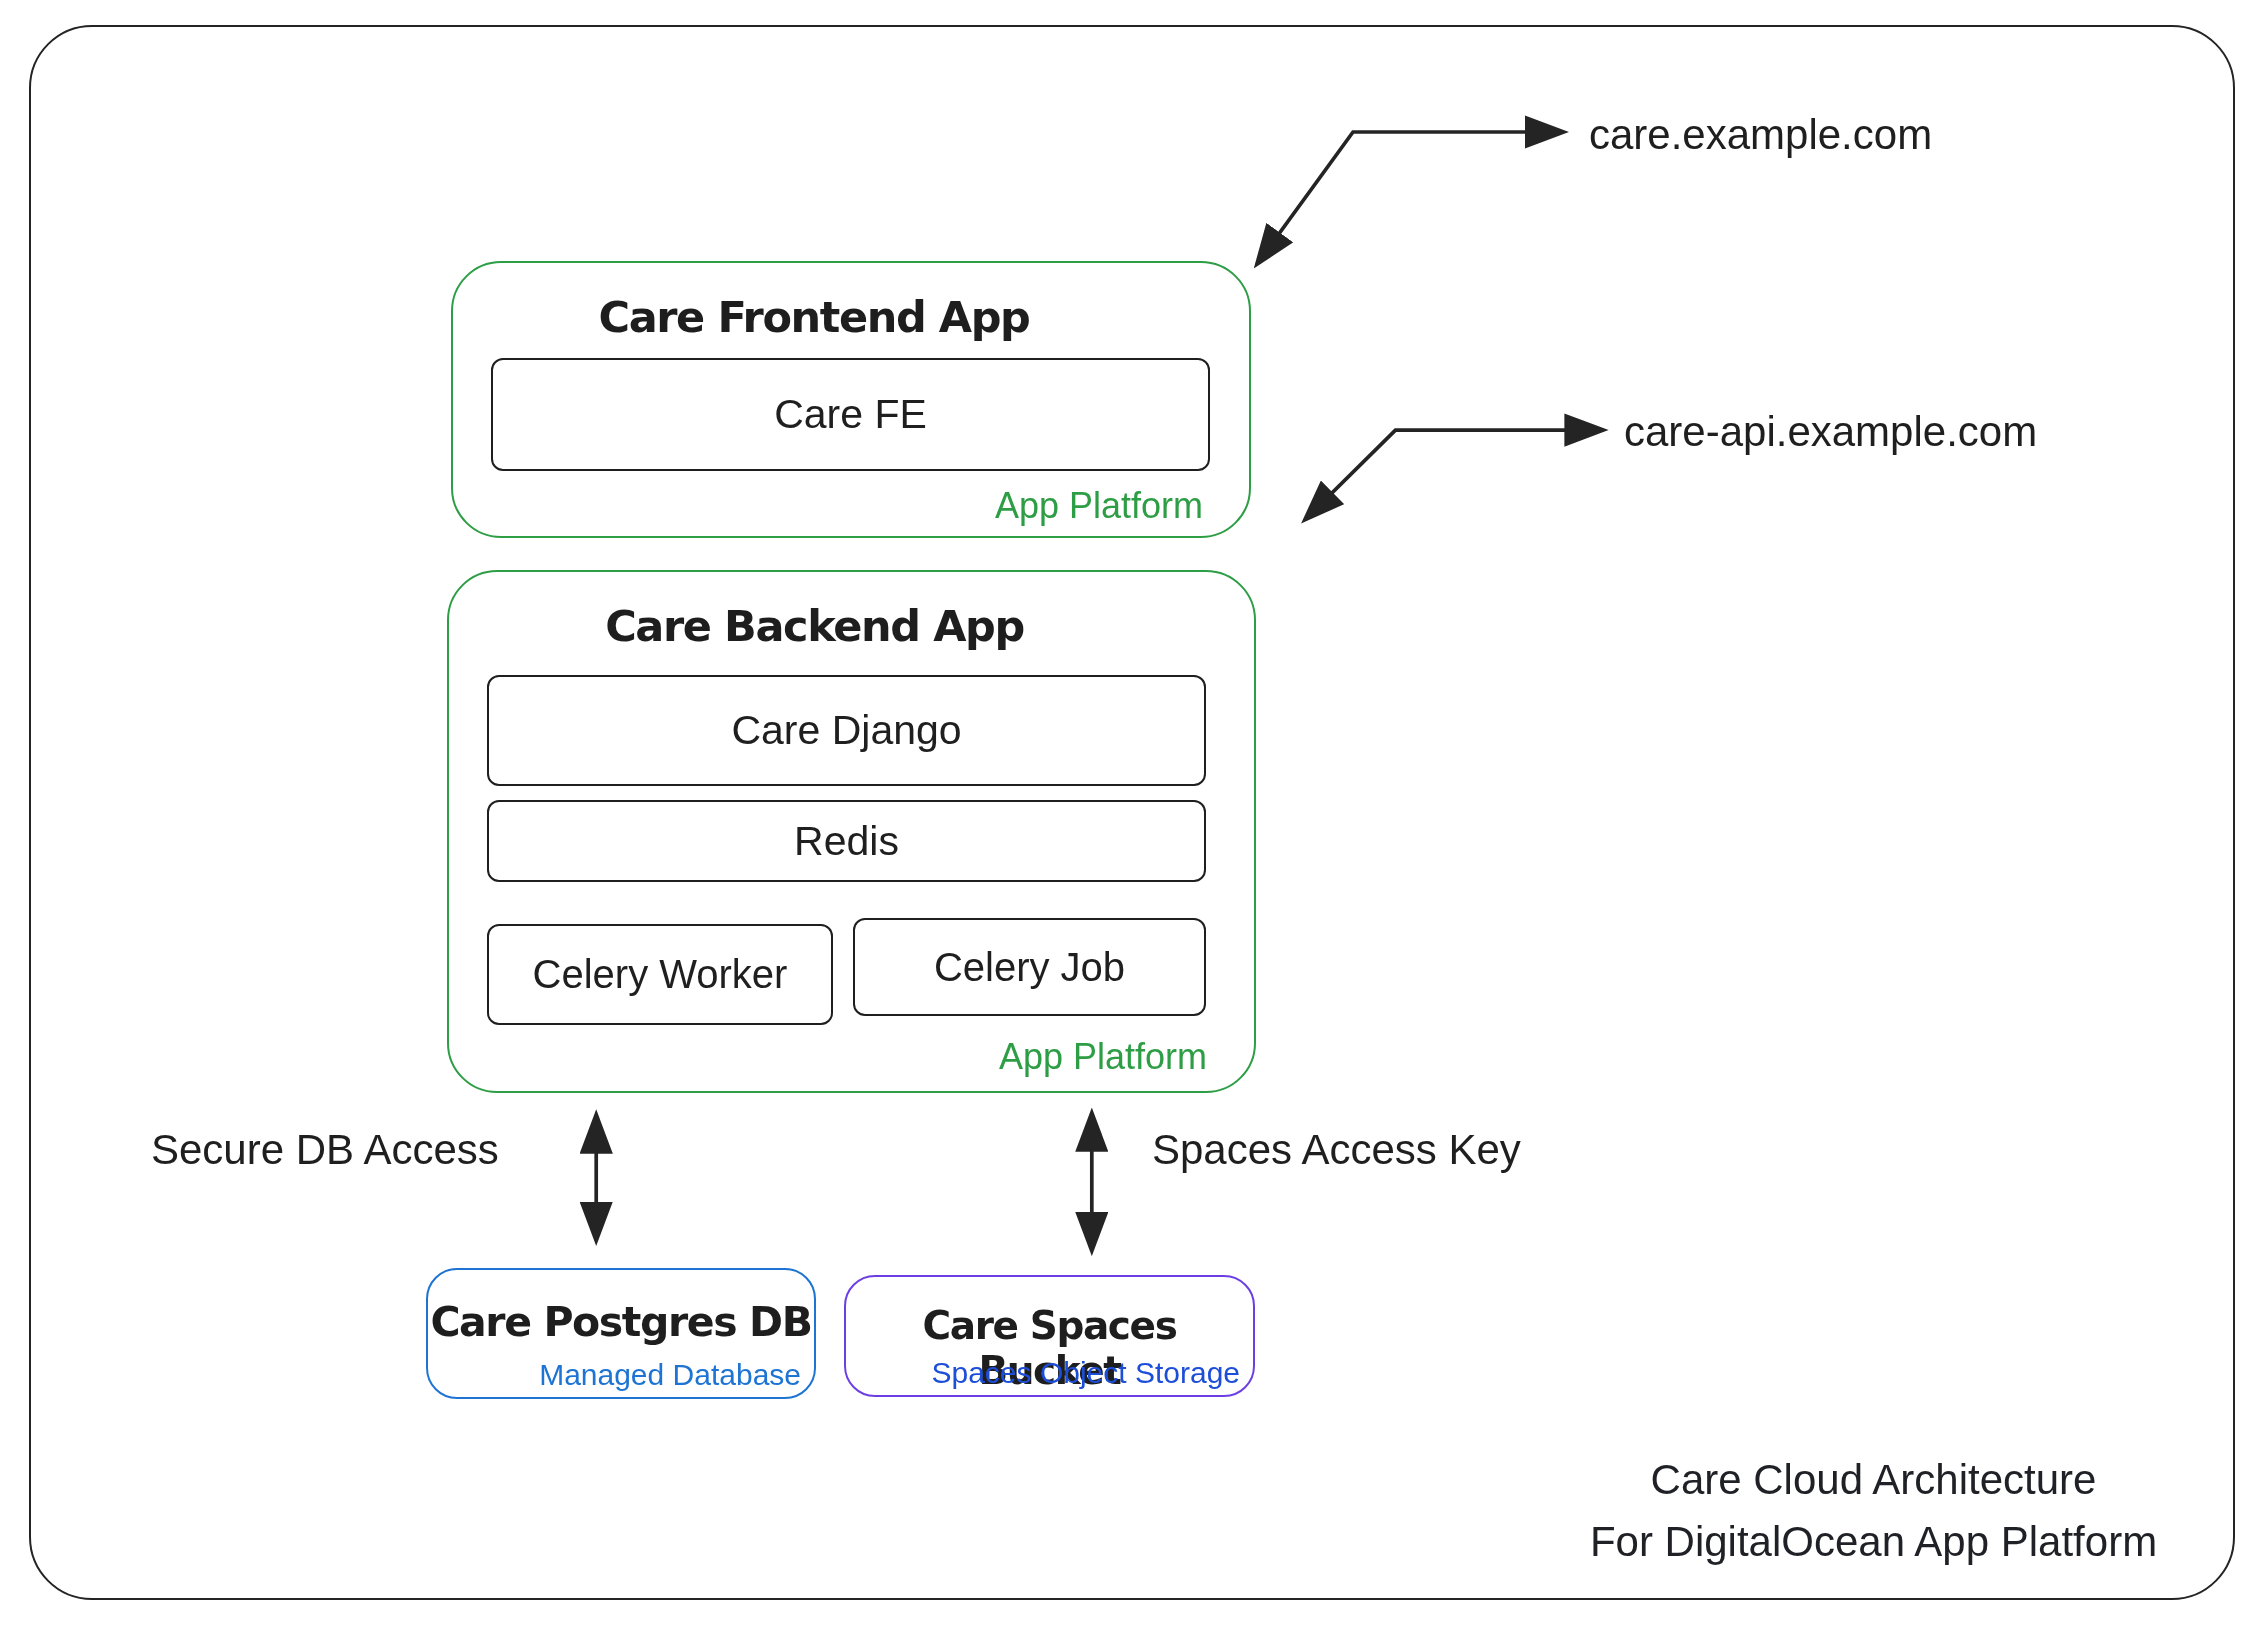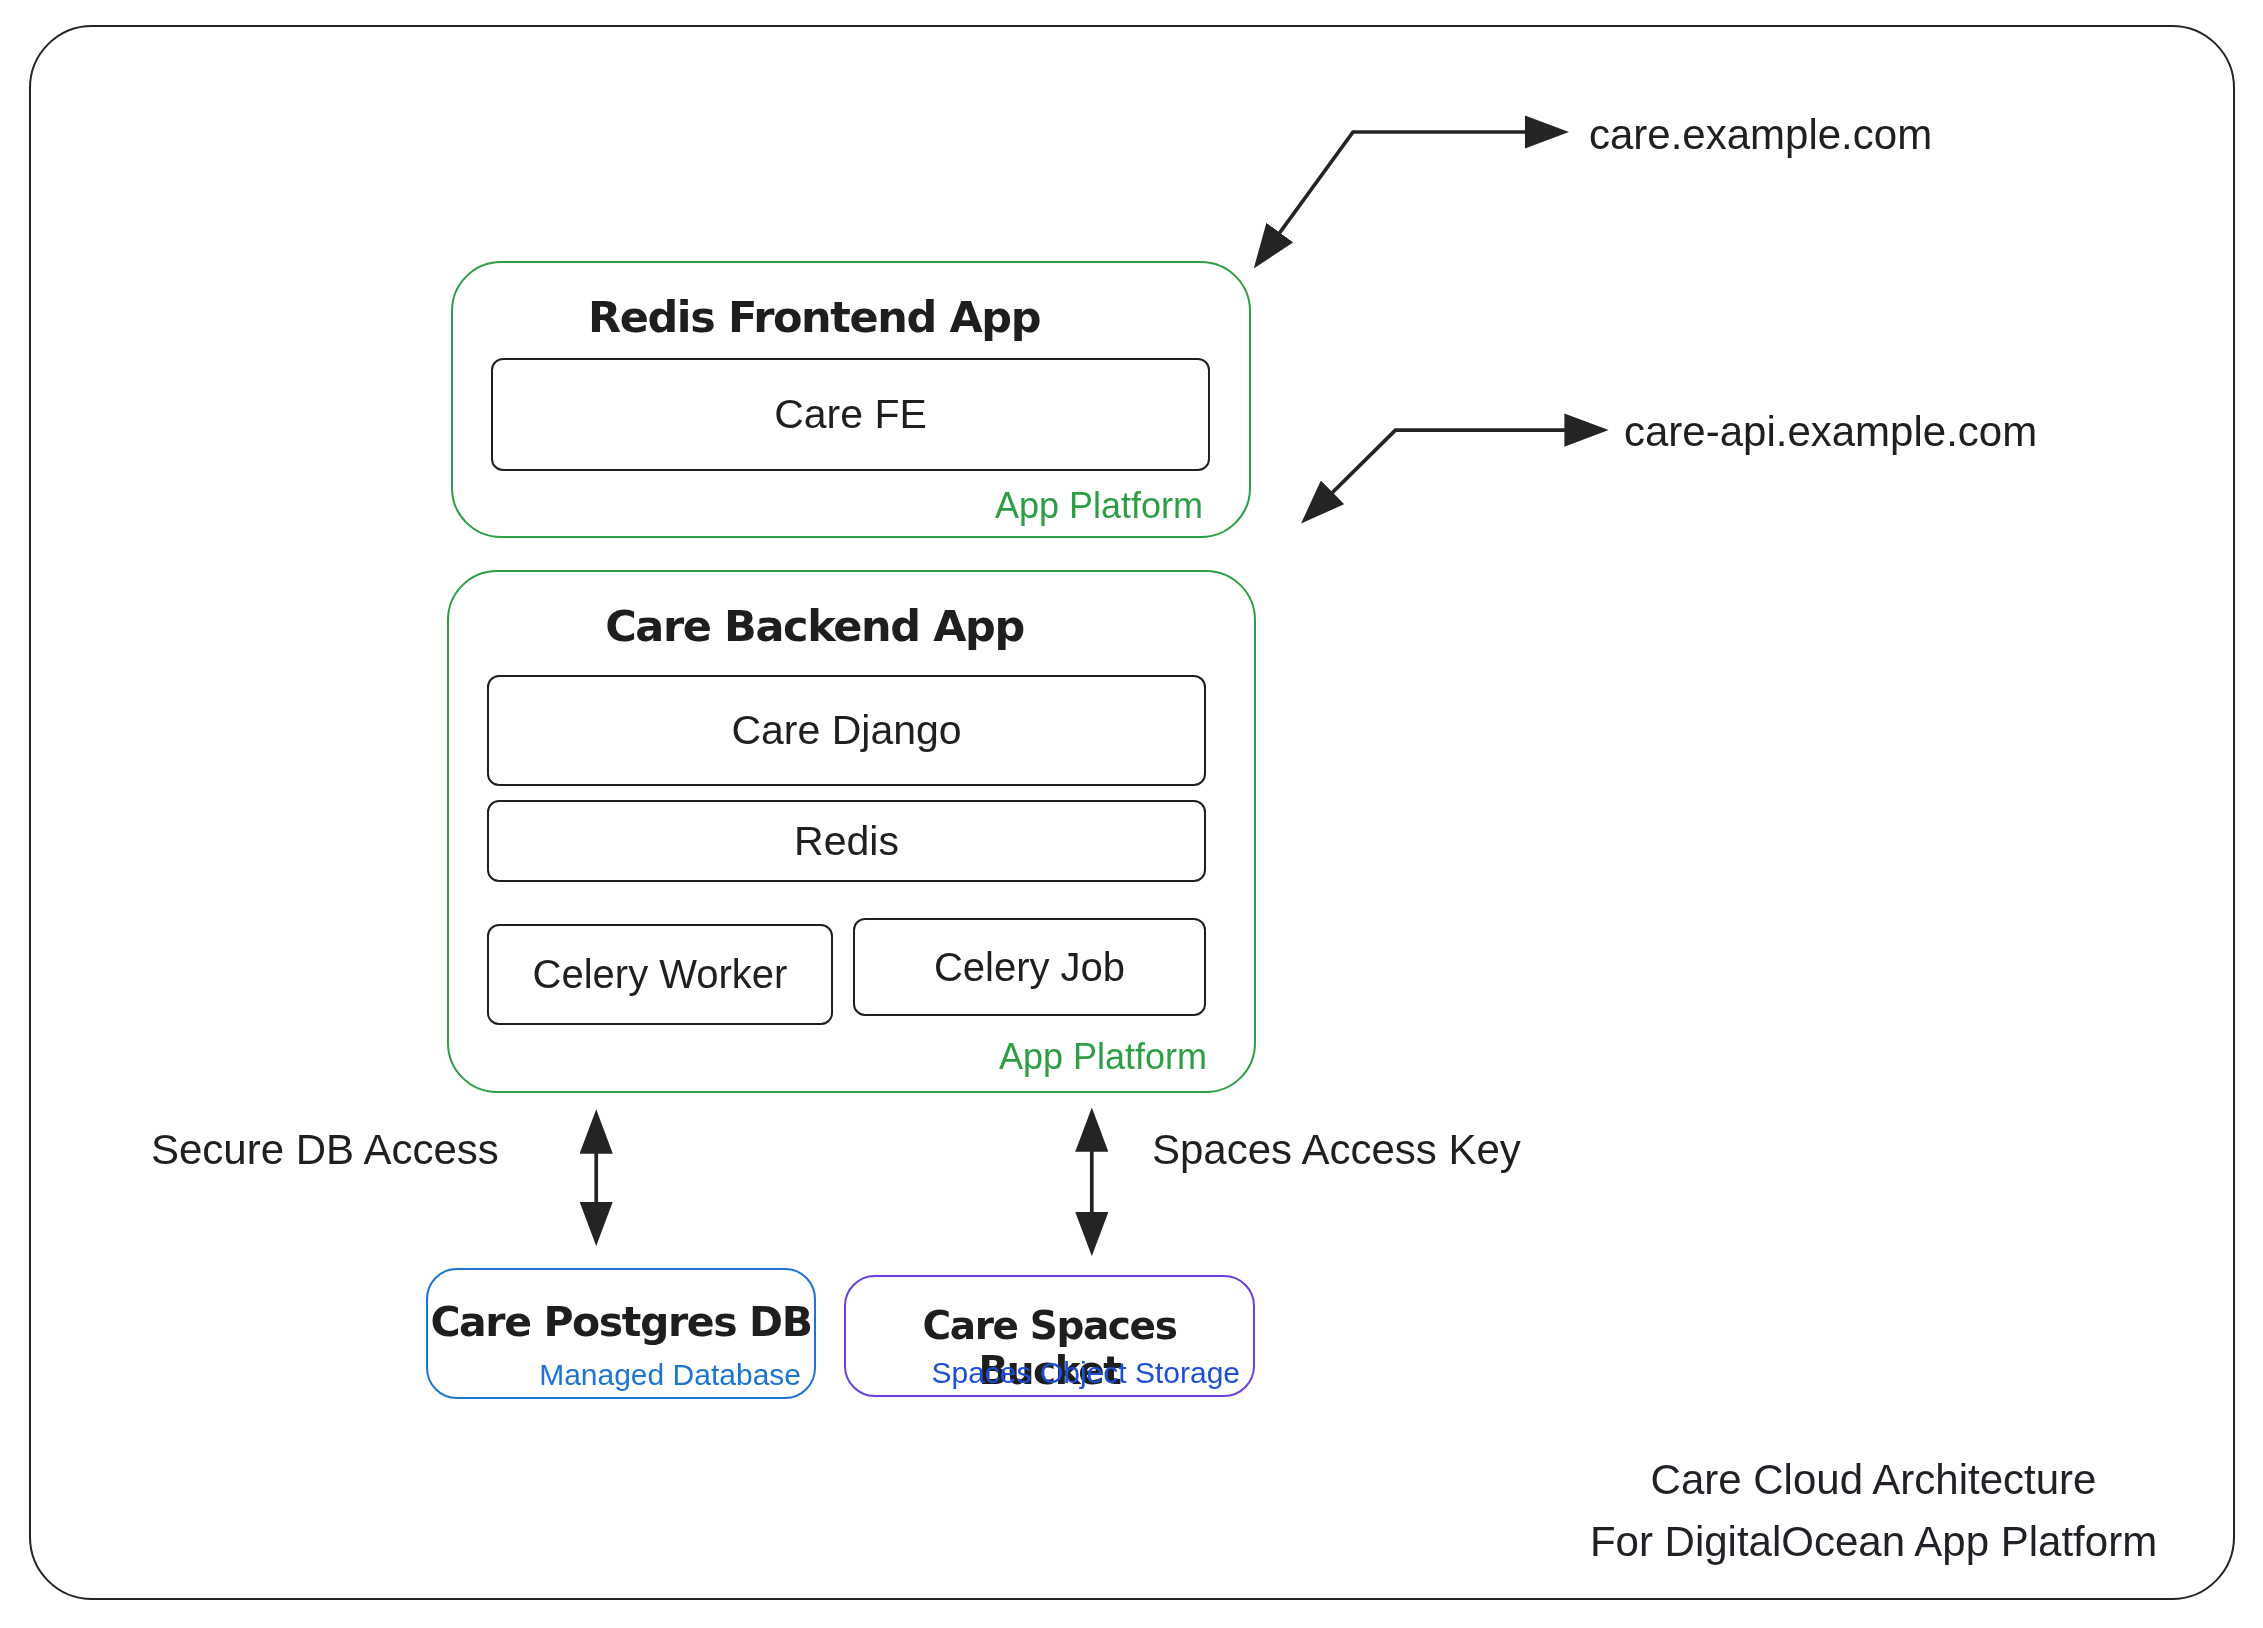--- a/index.html
+++ b/index.html
@@ -82,21 +82,21 @@
         <path d="M0,0 L12,4.5 L0,9 Z" fill="#242424"></path>
       </marker>
     </defs>
     <polyline points="1362,286 1466,143 1694,143" fill="none" stroke="#242424" stroke-width="4" marker-start="url(#ah)" marker-end="url(#ah)"></polyline>
     <polyline points="1414,563 1512,466 1737,466" fill="none" stroke="#242424" stroke-width="4" marker-start="url(#ah)" marker-end="url(#ah)"></polyline>
     <line x1="646" y1="1208" x2="646" y2="1344" stroke="#242424" stroke-width="4" marker-start="url(#ah)" marker-end="url(#ah)"></line>
     <line x1="1183" y1="1206" x2="1183" y2="1355" stroke="#242424" stroke-width="4" marker-start="url(#ah)" marker-end="url(#ah)"></line>
   </svg>
 
   <div class="group frontend">
-    <div class="group-title">Redis Frontend App</div>
+    <div class="group-title">Care Frontend App</div>
     <div class="component comp-fe">
       <span>Care FE</span>
     </div>
     <div class="platform-label fe">App Platform</div>
   </div>
 
   <div class="group backend">
     <div class="group-title">Care Backend App</div>
     <div class="component comp-django">
       <span>Care Django</span>

